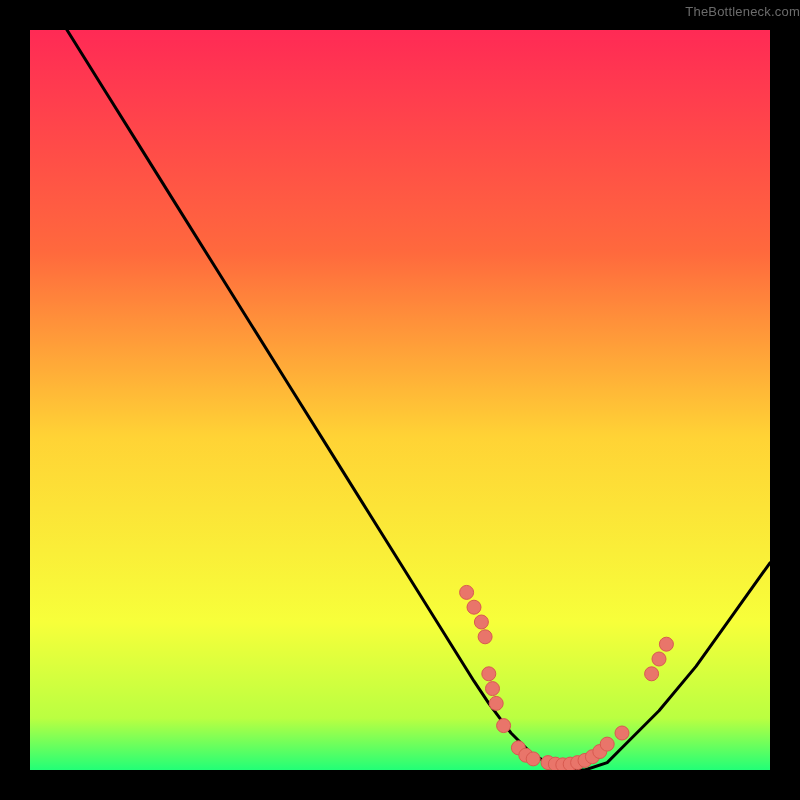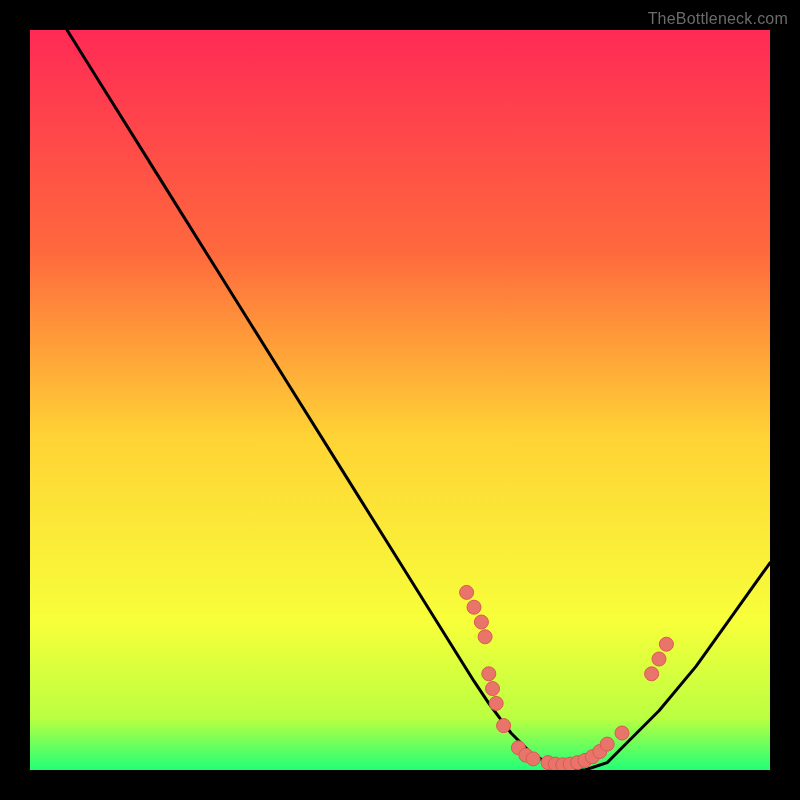--- a/index.html
+++ b/index.html
@@ -7,27 +7,26 @@
     padding: 0;
     width: 800px;
     height: 800px;
     background: #000000;
     overflow: hidden;
     font-family: Arial, Helvetica, sans-serif;
   }
   .watermark {
     position: absolute;
     top: 4px;
-    right: 12px;
+    right: 0;
     color: #6b6b6b;
-    font-size: 16px;
+    font-size: 13px;
     font-weight: 500;
     letter-spacing: 0.2px;
     z-index: 10;
-    margin-top: 6px;
   }
   .frame {
     position: absolute;
     top: 30px;
     left: 30px;
     width: 740px;
     height: 740px;
     background: #000;
   }
   svg {

